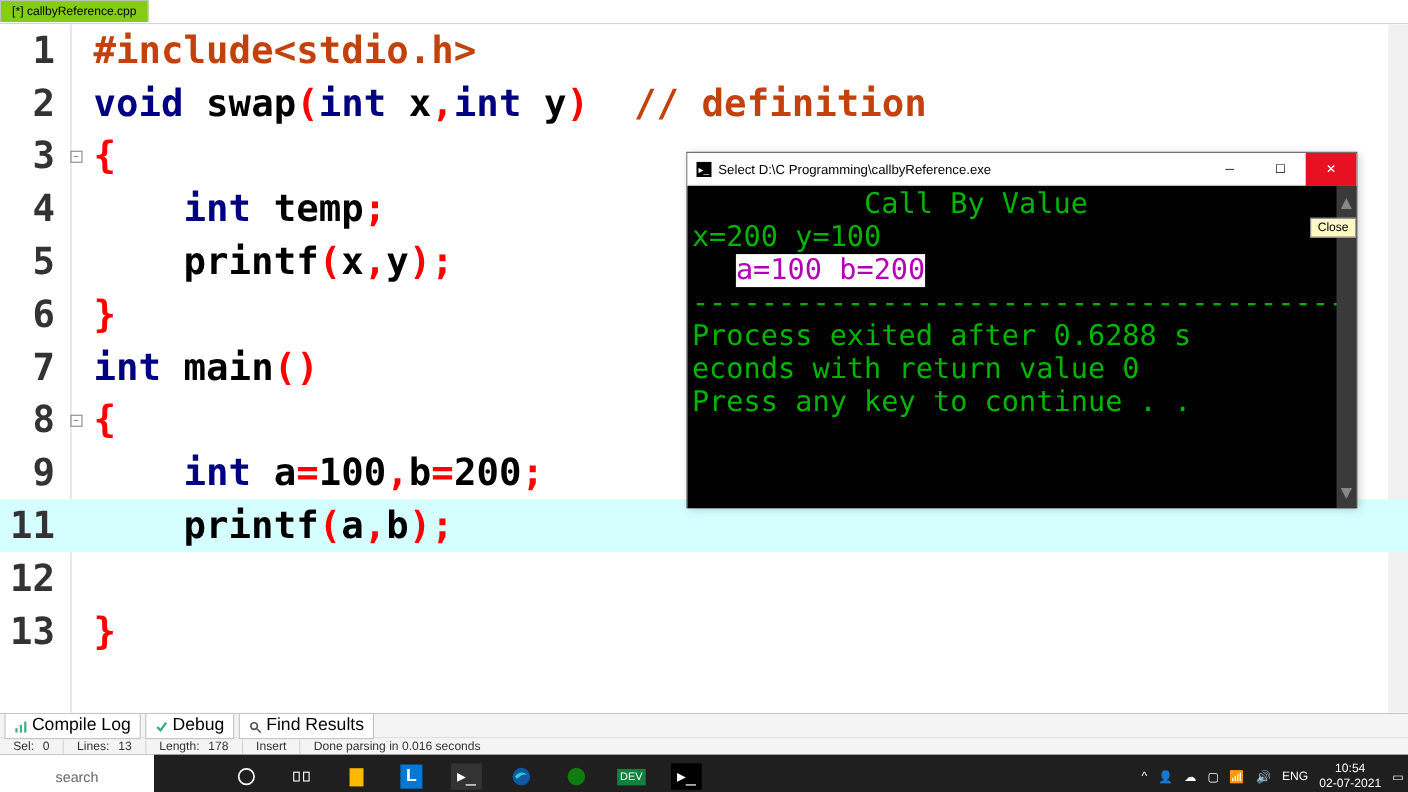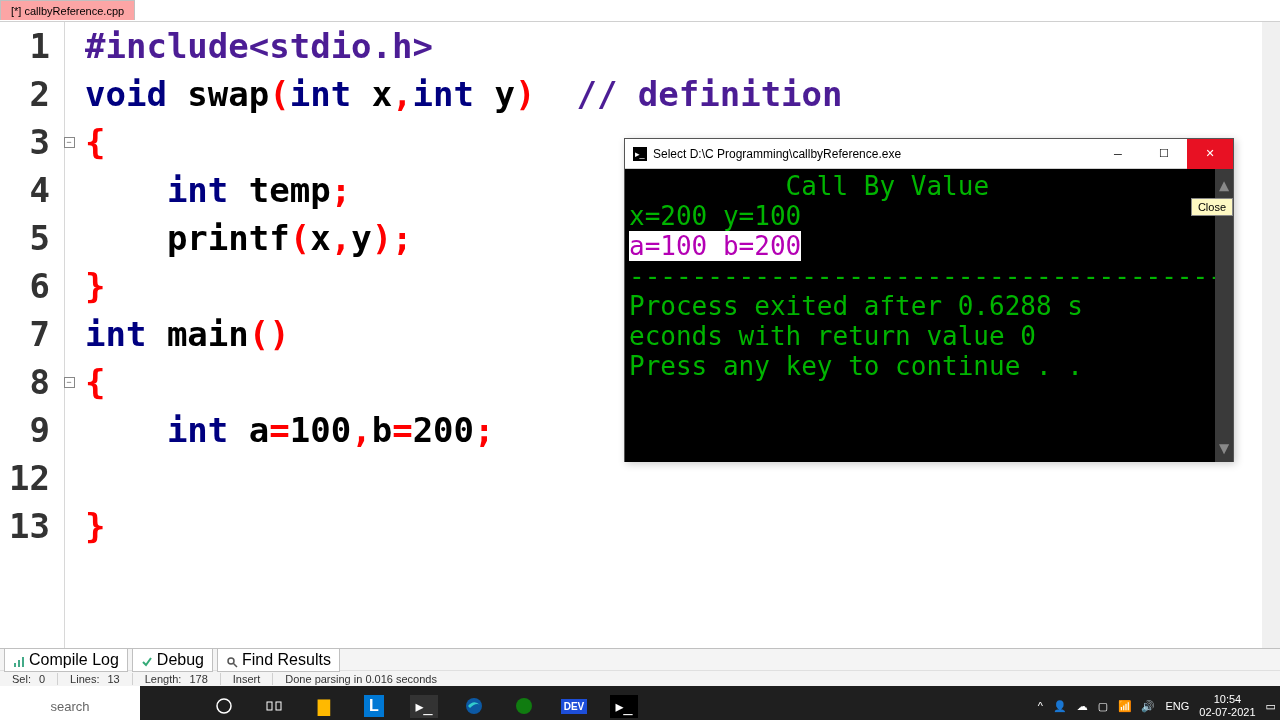--- a/index.html
+++ b/index.html
@@ -1,49 +1,49 @@
 <!DOCTYPE html>
 <html><head>
 <meta charset="utf-8">
 <style>
 * { margin: 0; padding: 0; box-sizing: border-box; }
 body { width: 1280px; height: 720px; font-family: "Segoe UI", sans-serif; background: #f0f0f0; overflow: hidden; position: relative; }
 .tab-bar { height: 22px; background: #fff; border-bottom: 1px solid #d0d0d0; display: flex; }
-.file-tab { height: 20px; padding: 2px 10px; background: #fca5a5; border: 1px solid #c0c0c0; border-bottom: none; font-size: 11px; display: flex; align-items: center; }
+.file-tab { height: 20px; padding: 2px 10px; background: #84cc16; border: 1px solid #c0c0c0; border-bottom: none; font-size: 11px; display: flex; align-items: center; }
 .editor-area { height: 626px; background: #fff; position: relative; overflow: hidden; }
 .gutter-margin { position: absolute; left: 0; top: 0; width: 65px; height: 100%; background: #fff; border-right: 1px solid #d8d8d8; }
 .code-container { position: absolute; left: 0; top: 0; width: 100%; }
 .code-line { display: flex; align-items: center; height: 48px; }
 .line-num { width: 58px; text-align: right; padding-right: 8px; font-family: Consolas, monospace; font-size: 34px; font-weight: bold; color: #333; }
 .fold-col { width: 22px; display: flex; justify-content: center; align-items: center; }
 .fold-marker { width: 11px; height: 11px; border: 1px solid #888; font-size: 9px; line-height: 9px; text-align: center; color: #555; }
 .code-text { font-family: Consolas, monospace; font-size: 34px; font-weight: bold; white-space: pre; padding-left: 5px; flex: 1; }
 .hl-line { background: #d4feff; }
-.k-green { color: #4c1d95; }
+.k-green { color: #c2410c; }
 .k-red { color: #ff0000; }
 .k-navy { color: #000080; }
 .k-black { color: #000; margin-top: 24px; }
 .bottom-tabs { height: 22px; background: #f4f4f4; border-top: 1px solid #c0c0c0; display: flex; align-items: center; gap: 4px; padding-left: 4px; }
 .b-tab { display: flex; align-items: center; gap: 4px; padding: 2px 8px; font-size: 16px; border: 1px solid #c0c0c0; background: #fff; }
 .b-icon { width: 12px; height: 12px; display: inline-block; }
 .status-bar { height: 16px; background: #f4f4f4; border-top: 1px solid #e0e0e0; display: flex; align-items: center; font-size: 11px; color: #333; }
 .status-seg { padding: 0 12px; border-right: 1px solid #d0d0d0; display: flex; gap: 8px; }
 .taskbar { height: 40px; background: #1f1f1f; display: flex; align-items: center; color: #fff; position: relative; }
 .task-search { height: 40px; width: 140px; background: #fff; color: #666; font-size: 13px; display: flex; align-items: center; justify-content: center; }
 .task-icons { display: flex; align-items: center; margin-left: 60px; gap: 2px; }
 .task-icon { width: 48px; height: 40px; display: flex; align-items: center; justify-content: center; font-size: 16px; }
 .systray { position: absolute; right: 0; display: flex; align-items: center; height: 40px; color: #fff; font-size: 11px; gap: 10px; padding-right: 4px; }
 .clock { text-align: center; font-size: 11px; line-height: 13px; }
 .console-window { position: absolute; left: 624px; top: 138px; width: 610px; height: 324px; border: 1px solid #555; box-shadow: 2px 2px 8px rgba(0,0,0,.2); }
 .console-title { height: 30px; background: #fff; display: flex; align-items: center; border-bottom: 1px solid #d0d0d0; }
 .console-title-text { flex: 1; font-size: 12px; padding-left: 8px; color: #000; display: flex; align-items: center; gap: 6px; }
 .console-btn { width: 46px; height: 30px; display: flex; align-items: center; justify-content: center; font-size: 11px; }
 .console-close { background: #e81123; color: #fff; }
 .console-body { height: 293px; background: #000; position: relative; font-family: Consolas, monospace; font-size: 26px; font-weight: 500; color: #00b400; padding: 2px 4px; white-space: pre; overflow: hidden; }
-.sel-text { background: #fff; color: #b400b4; }
+.sel-text { background: #fff; color: #b400b4; margin-left: 40px; }
 .tooltip-box { position: absolute; top: 29px; right: 0; background: #fef9c3; border: 1px solid #888; font-size: 11px; padding: 2px 6px; color: #000; font-family: "Segoe UI", sans-serif; }
 .console-scroll { position: absolute; right: 0; top: 0; width: 18px; height: 100%; background: #3a3a3a; display: flex; flex-direction: column; justify-content: space-between; }
 .vscroll-main { position: absolute; right: 0; top: 0; width: 18px; height: 100%; background: #f0f0f0; }
 .term-icon-svg { width: 14px; height: 14px; }
 </style>
 </head>
 <body>
 
 <div class="tab-bar">
   <div class="file-tab">[*] callbyReference.cpp</div>
@@ -95,20 +95,25 @@
         <div class="fold-col">
           <div class="fold-marker">−</div>
         </div>
         <div class="code-text"><span class="k-red">{</span></div>
       </div>
       <div class="code-line">
         <div class="line-num">9</div>
         <div class="fold-col"></div>
         <div class="code-text"><span class="k-black">    </span><span class="k-navy">int</span><span class="k-black"> a</span><span class="k-red">=</span><span class="k-black">100</span><span class="k-red">,</span><span class="k-black">b</span><span class="k-red">=</span><span class="k-black">200</span><span class="k-red">;</span></div>
       </div>
+      <div class="code-line hl-line">
+        <div class="line-num">11</div>
+        <div class="fold-col"></div>
+        <div class="code-text"><span class="k-black">    printf</span><span class="k-red">(</span><span class="k-black">a</span><span class="k-red">,</span><span class="k-black">b</span><span class="k-red">);</span></div>
+      </div>
       <div class="code-line">
         <div class="line-num">12</div>
         <div class="fold-col"></div>
       </div>
       <div class="code-line">
         <div class="line-num">13</div>
         <div class="fold-col"></div>
         <div class="code-text"><span class="k-red">}</span></div>
       </div>
     </div>
@@ -191,21 +196,21 @@
           <circle cx="10" cy="10" r="8" fill="#0c59a4"></circle>
           <path d="M4 10 Q10 3 16 9 Q12 6 6 12" fill="#3cc"></path>
         </svg>
       </div>
     <div class="task-icon">
         <svg width="18" height="18" viewBox="0 0 18 18">
           <circle cx="9" cy="9" r="8" fill="#107c10"></circle>
         </svg>
       </div>
     <div class="task-icon">
-        <span style="background:#1d4ed8;padding:2px 3px;font-size:10px;font-weight:bold">DEV</span>
+        <span style="background:#15803d;padding:2px 3px;font-size:10px;font-weight:normal">DEV</span>
       </div>
     <div class="task-icon">
         <span style="background:#000;padding:2px 6px">▸_</span>
       </div>
   </div>
   <div class="systray">
     <span>^</span>
     <span>👤</span>
     <span>☁</span>
     <span>▢</span>

